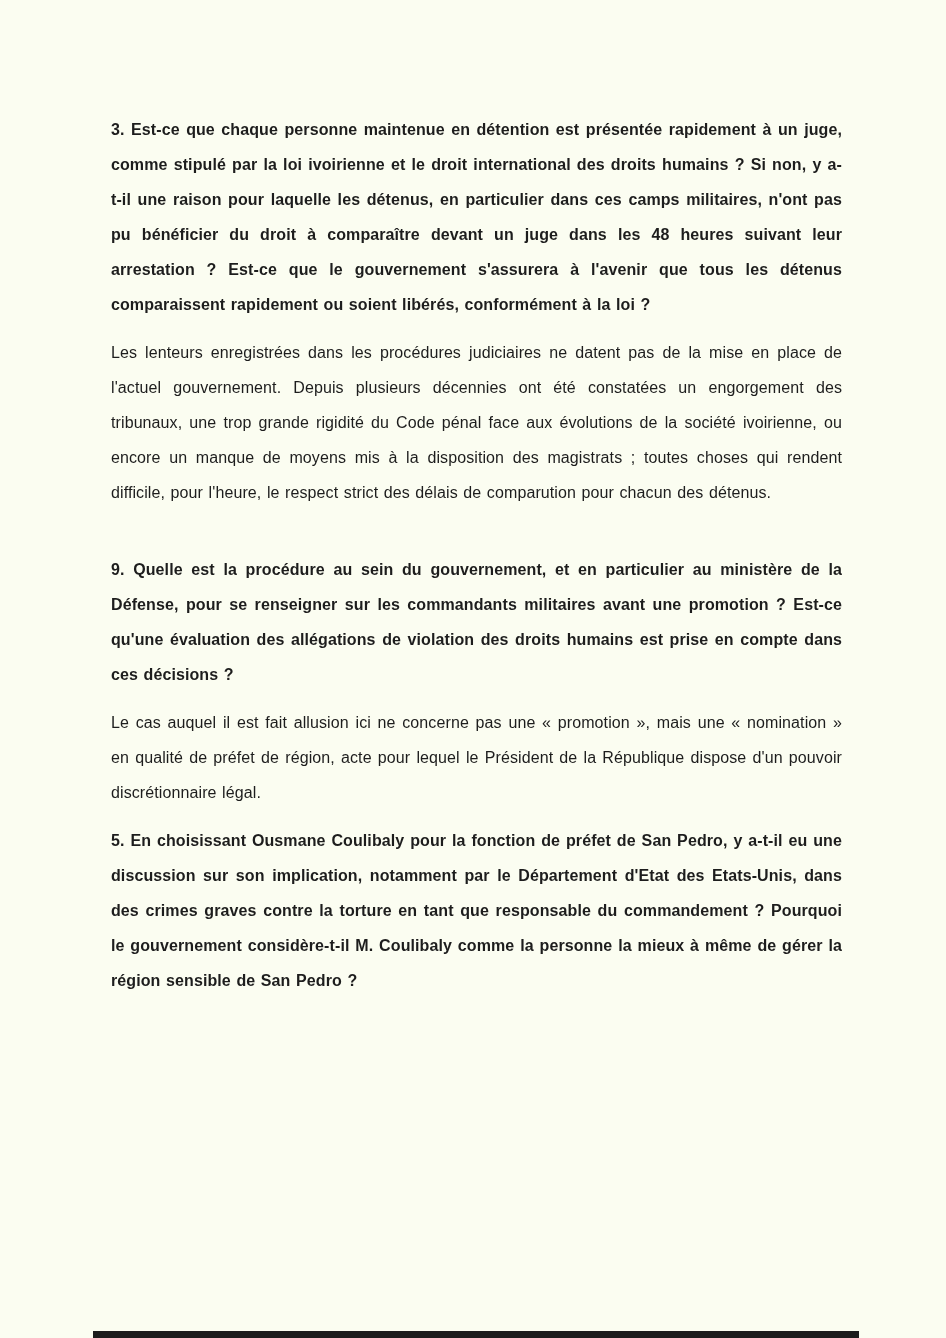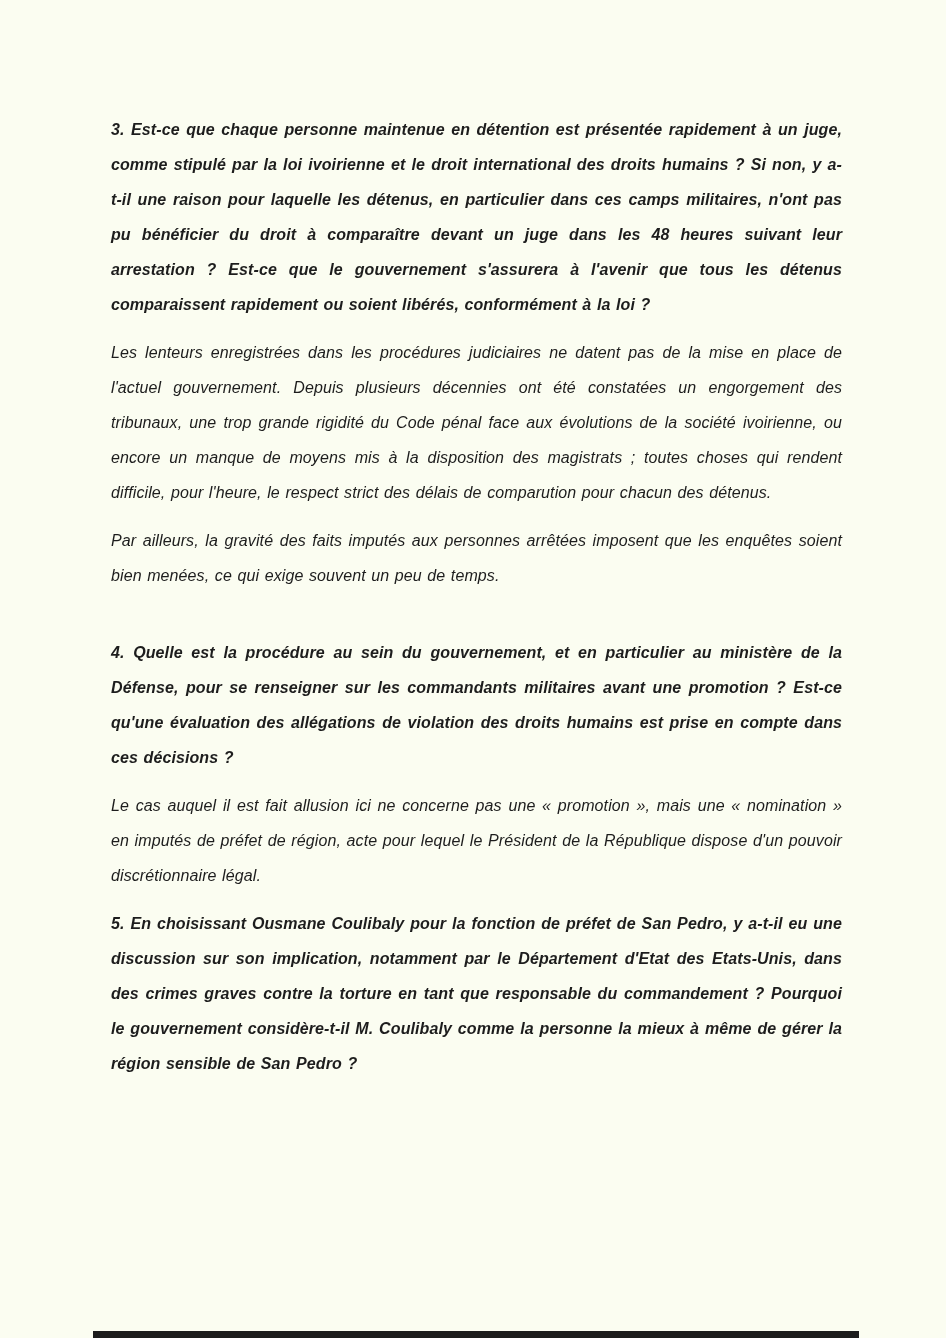--- a/index.html
+++ b/index.html
@@ -15,21 +15,20 @@
   }
   .doc-page {
     position: absolute;
     inset: 0;
   }
   .doc-content {
     position: absolute;
     left: 111px;
     top: 112px;
     width: 731px;
-    font-style: italic;
   }
   .para {
     margin: 0 0 13px 0;
     font-size: 16px;
     line-height: 35px;
     text-align: justify;
     letter-spacing: 0.1px;
     word-spacing: 1px;
   }
   .para.question {
@@ -46,19 +45,18 @@
     height: 7px;
   }
 </style>
 </head>
 <body style="background: rgb(251, 253, 241);">
 
 <div class="doc-page">
   <div class="doc-content" style="color: rgb(29, 29, 29);">
     <p class="para question">3. Est-ce que chaque personne maintenue en détention est présentée rapidement à un juge, comme stipulé par la loi ivoirienne et le droit international des droits humains ? Si non, y a-t-il une raison pour laquelle les détenus, en particulier dans ces camps militaires, n'ont pas pu bénéficier du droit à comparaître devant un juge dans les 48 heures suivant leur arrestation ? Est-ce que le gouvernement s'assurera à l'avenir que tous les détenus comparaissent rapidement ou soient libérés, conformément à la loi ?</p>
     <p class="para answer">Les lenteurs enregistrées dans les procédures judiciaires ne datent pas de la mise en place de l'actuel gouvernement. Depuis plusieurs décennies ont été constatées un engorgement des tribunaux, une trop grande rigidité du Code pénal face aux évolutions de la société ivoirienne, ou encore un manque de moyens mis à la disposition des magistrats ; toutes choses qui rendent difficile, pour l'heure, le respect strict des délais de comparution pour chacun des détenus.</p>
-    <p class="para answer">Par ailleurs, la gravité des faits imputés aux personnes arrêtées imposent que les enquêtes soient bien menées, ce qui exige souvent un peu de temps.</p>
-    <p class="para question gap-before">4. Quelle est la procédure au sein du gouvernement, et en particulier au ministère de la Défense, pour se renseigner sur les commandants militaires avant une promotion ? Est-ce qu'une évaluation des allégations de violation des droits humains est prise en compte dans ces décisions ?</p>
-    <p class="para answer">Le cas auquel il est fait allusion ici ne concerne pas une « promotion », mais une « nomination » en imputés de préfet de région, acte pour lequel le Président de la République dispose d'un pouvoir discrétionnaire légal.</p>
+    <p class="para question gap-before">9. Quelle est la procédure au sein du gouvernement, et en particulier au ministère de la Défense, pour se renseigner sur les commandants militaires avant une promotion ? Est-ce qu'une évaluation des allégations de violation des droits humains est prise en compte dans ces décisions ?</p>
+    <p class="para answer">Le cas auquel il est fait allusion ici ne concerne pas une « promotion », mais une « nomination » en qualité de préfet de région, acte pour lequel le Président de la République dispose d'un pouvoir discrétionnaire légal.</p>
     <p class="para question">5. En choisissant Ousmane Coulibaly pour la fonction de préfet de San Pedro, y a-t-il eu une discussion sur son implication, notamment par le Département d'Etat des Etats-Unis, dans des crimes graves contre la torture en tant que responsable du commandement ? Pourquoi le gouvernement considère-t-il M. Coulibaly comme la personne la mieux à même de gérer la région sensible de San Pedro ?</p>
   </div>
   <div class="bottom-bar" style="background: rgb(28, 28, 28);"></div>
 </div>
 
 </body></html>

